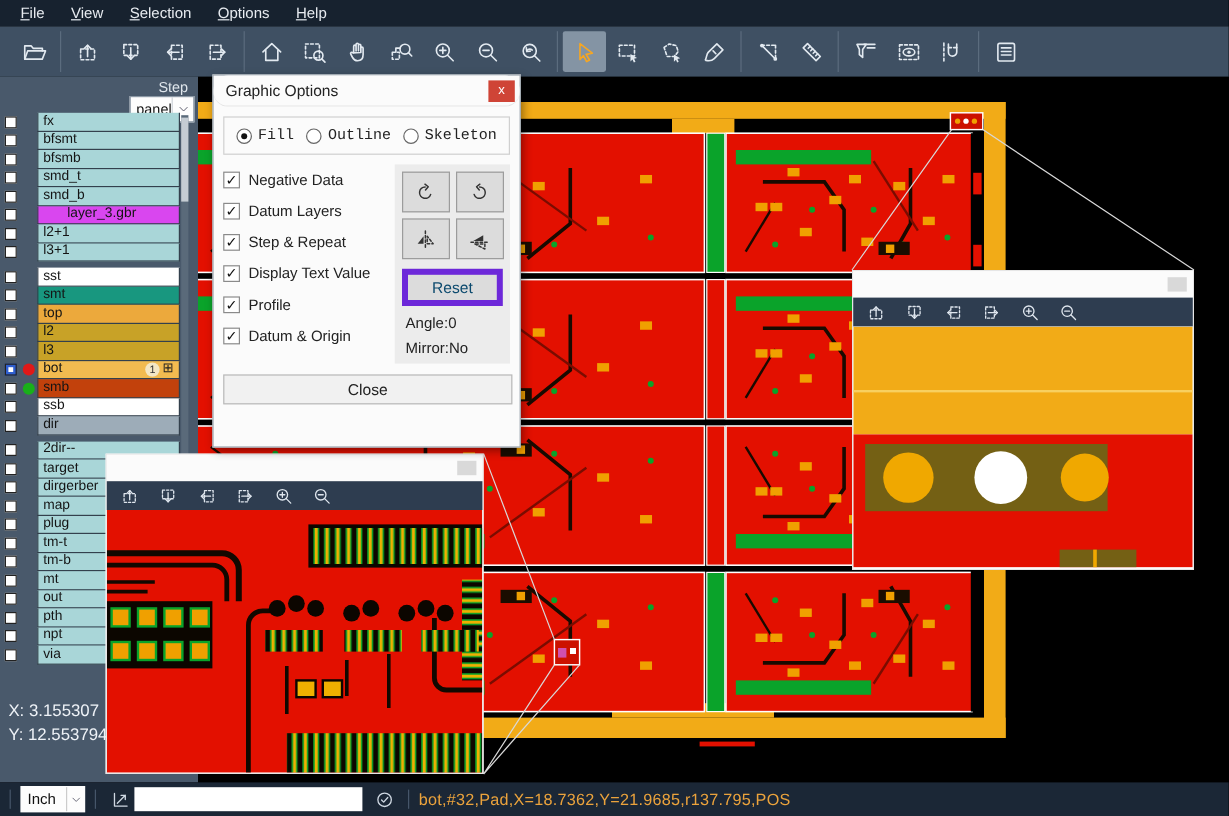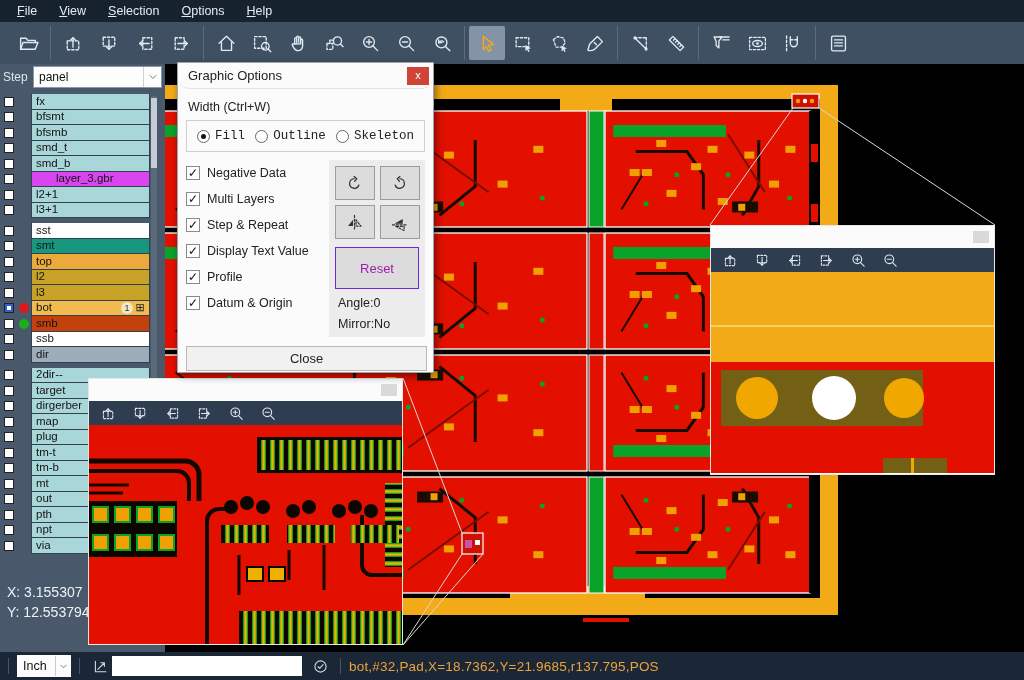--- a/index.html
+++ b/index.html
@@ -24,21 +24,21 @@
   .tbtn.sel .ic { color:#f5a623; }
   .ic { width:21px; height:21px; }
   .ic path, .ic rect, .ic circle, .ic ellipse { stroke:currentColor; fill:none; stroke-width:1.3;
     stroke-linecap:round; stroke-linejoin:round; }
   .ic .d { stroke-dasharray:2.2 1.8; }
   .ic .f { fill:currentColor; stroke:none; }
 
   
   #sidebar { position:absolute; left:0; top:64px; width:165px; height:588px;
     background:#49596b; }
-  .step-row { height:26px; display:flex; align-items:center; padding:2px 3px; }
+  .step-row { height:26px; display:flex; align-items:flex-end; padding:2px 3px;flex-direction:column; }
   .step-label { color:#dfe6ec; font-size:12px; width:30px; }
   .step-select { flex:1; height:22px; background:#fdfdfd; border:1px solid #8b98a5;
     display:flex; align-items:center; font-size:12px; color:#111; padding-left:5px; }
   .step-select .chev { margin-left:auto; width:18px; height:20px; border-left:1px solid #ccd2d8;
     display:flex; align-items:center; justify-content:center; color:#556; }
   .chev .ic { width:12px; height:12px; }
   #layers { position:absolute; left:0; top:30px; width:150px; }
   .lgap { height:5px; }
   .lrow { height:15.5px; display:flex; align-items:center; }
   .lrow .cbc { width:17px; display:flex; justify-content:center; }
@@ -90,22 +90,22 @@
   .dlg-main { display:flex; }
   .dlg-checks { flex:1; }
   .chk-row { display:flex; align-items:center; gap:7px; height:26px; font-size:12.5px; color:#222; }
   .chk { width:14px; height:14px; border:1px solid #8a8a8a; background:#fff; font-size:12px;
     line-height:13px; text-align:center; color:#111; }
   .dlg-right { width:96px; background:#ececec; padding:6px 5px; margin-left:2px; }
   .dlg-grid { display:grid; grid-template-columns:40px 40px; gap:5px; justify-content:center; }
   .dbtn { width:40px; height:34px; background:#dcdcdc; border:1px solid #9c9c9c;
     display:flex; align-items:center; justify-content:center; color:#333; }
   .dbtn .ic { width:19px; height:19px; }
-  .dlg-reset { display:block; width:84px; height:42px; margin:8px auto 4px auto; background:#dcdcdc;
-    border:1px solid #6d28d9; font-size:13px; color:#a21caf; font-family:inherit; }
+  .dlg-reset { display:block; width:84px; height:31px; margin:8px auto 4px auto; background:#dcdcdc;
+    border:5px solid #6d28d9; font-size:13px; color:#0c4a6e; font-family:inherit; }
   .dlg-info { font-size:12.5px; color:#222; margin:7px 0 0 4px; }
   .dlg-closebtn { display:block; width:241px; height:25px; margin-top:9px; background:#f1f1f1;
     border:1px solid #b9b9b9; font-size:13px; color:#222; font-family:inherit; }
 
   
   #statusbar { position:absolute; left:0; top:652px; width:1024px; height:28px;
     background:#1b2736; display:flex; align-items:center; }
   .sb-sep { width:1px; height:16px; background:#46566a; margin:0 8px; }
   .unit-select { width:54px; height:22px; background:#fdfdfd; display:flex; align-items:center;
     font-size:12.5px; color:#111; padding-left:6px; }
@@ -917,21 +917,20 @@
       </svg>
     </div>
   </div>
 
   <div id="dialog">
     <div class="dlg-title">
       <span>Graphic Options</span>
       <div class="dlg-close">x</div>
     </div>
     <div class="dlg-body">
-      <div class="dlg-width">Width (Ctrl+W)</div>
       <div class="dlg-radios" id="dlg-radios">
           <div class="radio-item">
             <span class="radio on"></span>
             <span>Fill</span>
           </div>
           <div class="radio-item">
             <span class="radio"></span>
             <span>Outline</span>
           </div>
           <div class="radio-item">
@@ -940,21 +939,21 @@
           </div>
         </div>
       <div class="dlg-main">
         <div class="dlg-checks" id="dlg-checks">
             <div class="chk-row">
               <span class="chk">✓</span>
               <span>Negative Data</span>
             </div>
             <div class="chk-row">
               <span class="chk">✓</span>
-              <span>Multi Layers</span>
+              <span>Datum Layers</span>
             </div>
             <div class="chk-row">
               <span class="chk">✓</span>
               <span>Step &amp; Repeat</span>
             </div>
             <div class="chk-row">
               <span class="chk">✓</span>
               <span>Display Text Value</span>
             </div>
             <div class="chk-row">

